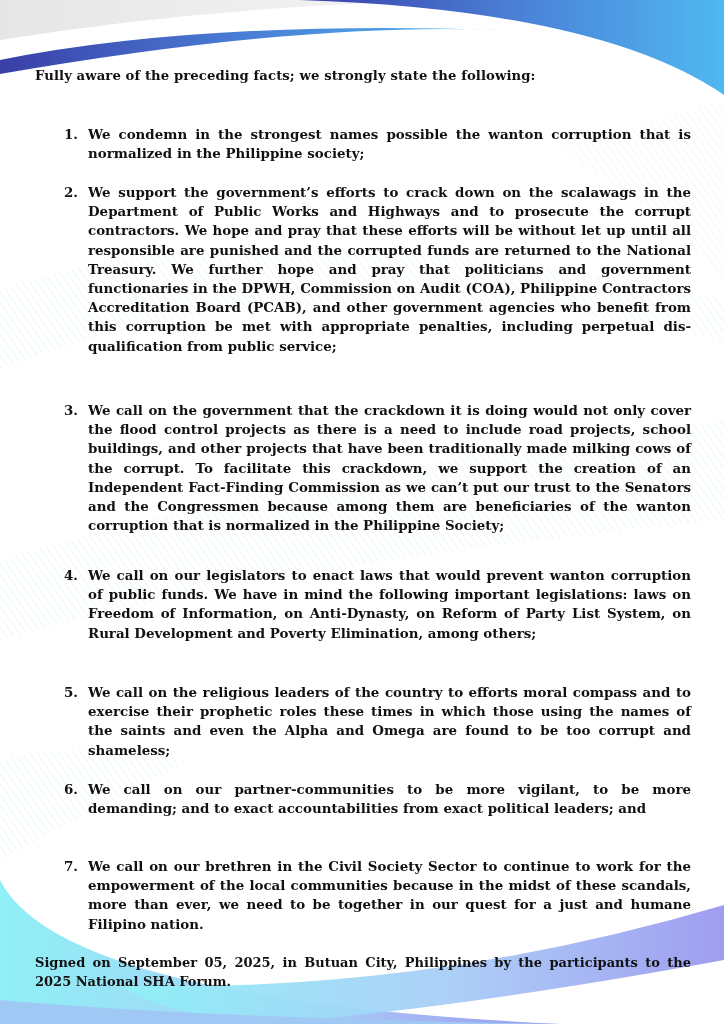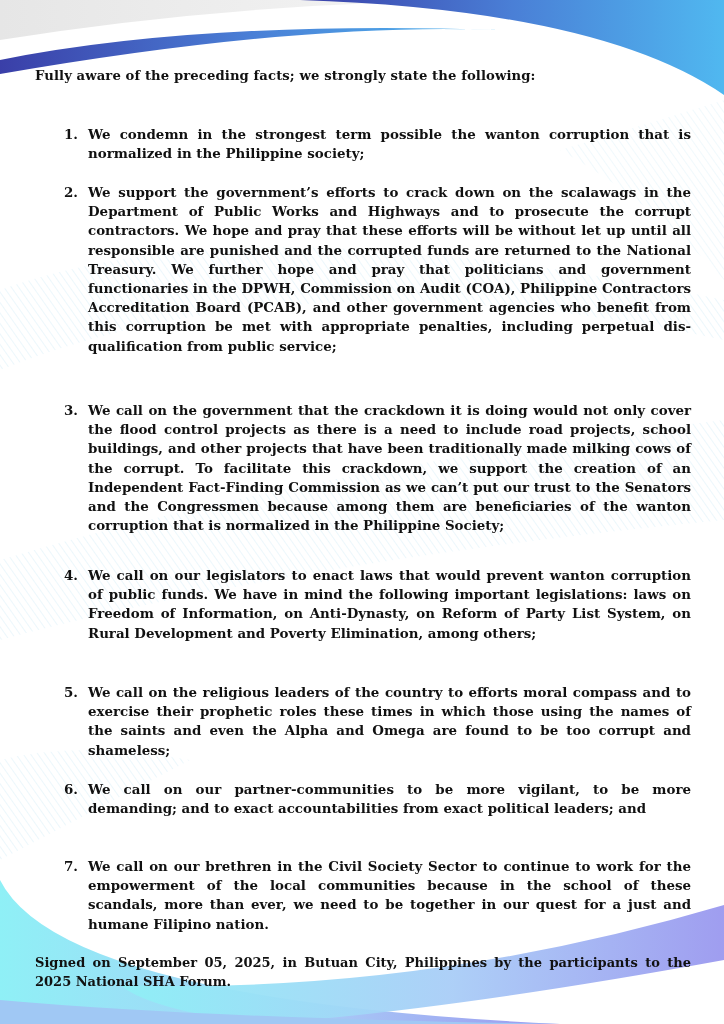--- a/index.html
+++ b/index.html
@@ -67,21 +67,21 @@
   <path d="M120 985 Q 420 995 724 905 L 724 960 Q 450 1010 260 1024 Q 150 1010 120 985 Z" fill="url(#gBot)" opacity="0.95"></path>
   <path d="M0 1000 Q 200 1018 560 1024 L 0 1024 Z" fill="#a0c8f4"></path>
 </svg>
 
 <div class="content">
   <div class="intro">Fully aware of the preceding facts; we strongly state the following:</div>
 
   <div class="list">
     <div class="item" style="top:117px;">
       <span class="num">1.</span>
-      <span class="txt">We condemn in the strongest term possible the wanton corruption that is normalized in the Philippine society;</span>
+      <span class="txt">We condemn in the strongest names possible the wanton corruption that is normalized in the Philippine society;</span>
     </div>
     <div class="item" style="top:175px;">
       <span class="num">2.</span>
       <span class="txt">We support the government’s efforts to crack down on the scalawags in the Department of Public Works and Highways and to prosecute the corrupt contractors. We hope and pray that these efforts will be without let up until all responsible are punished and the corrupted funds are returned to the National Treasury. We further hope and pray that politicians and government functionaries in the DPWH, Commission on Audit (COA), Philippine Contractors Accreditation Board (PCAB), and other government agencies  who benefit from this corruption be met with appropriate penalties, including perpetual dis-qualification from public service;</span>
     </div>
     <div class="item" style="top:393px;">
       <span class="num">3.</span>
       <span class="txt">We call on the government that the crackdown it is doing would not only cover the flood control projects as there is a need to include road projects, school buildings, and other projects that have been traditionally made milking cows of the corrupt. To facilitate this crackdown, we support the creation of an Independent Fact-Finding Commission as we can’t put our trust to the Senators and the Congressmen because among them are beneficiaries of the wanton corruption that is normalized in the Philippine Society;</span>
     </div>
     <div class="item" style="top:558px;">
@@ -91,18 +91,18 @@
     <div class="item" style="top:675px;">
       <span class="num">5.</span>
       <span class="txt">We call on the religious leaders of the country to efforts moral compass and to exercise their prophetic roles these times in which those using the names of the saints and even the Alpha and Omega are found to be too corrupt and shameless;</span>
     </div>
     <div class="item" style="top:772px;">
       <span class="num">6.</span>
       <span class="txt">We call on our partner-communities to be more vigilant, to be more demanding; and to exact accountabilities from exact political leaders; and</span>
     </div>
     <div class="item" style="top:849px;">
       <span class="num">7.</span>
-      <span class="txt">We call on our brethren in the Civil Society Sector to continue to work for the empowerment of the local communities because in the school of these scandals, more than ever, we need to be together in our quest for a just and humane Filipino nation.</span>
+      <span class="txt">We call on our brethren in the Civil Society Sector to continue to work for the empowerment of the local communities because in the midst of these scandals, more than ever, we need to be together in our quest for a just and humane Filipino nation.</span>
     </div>
   </div>
 
   <div class="signed">Signed on September 05, 2025, in Butuan City, Philippines by the participants to the 2025 National SHA Forum.</div>
 </div>
 
 </body></html>

